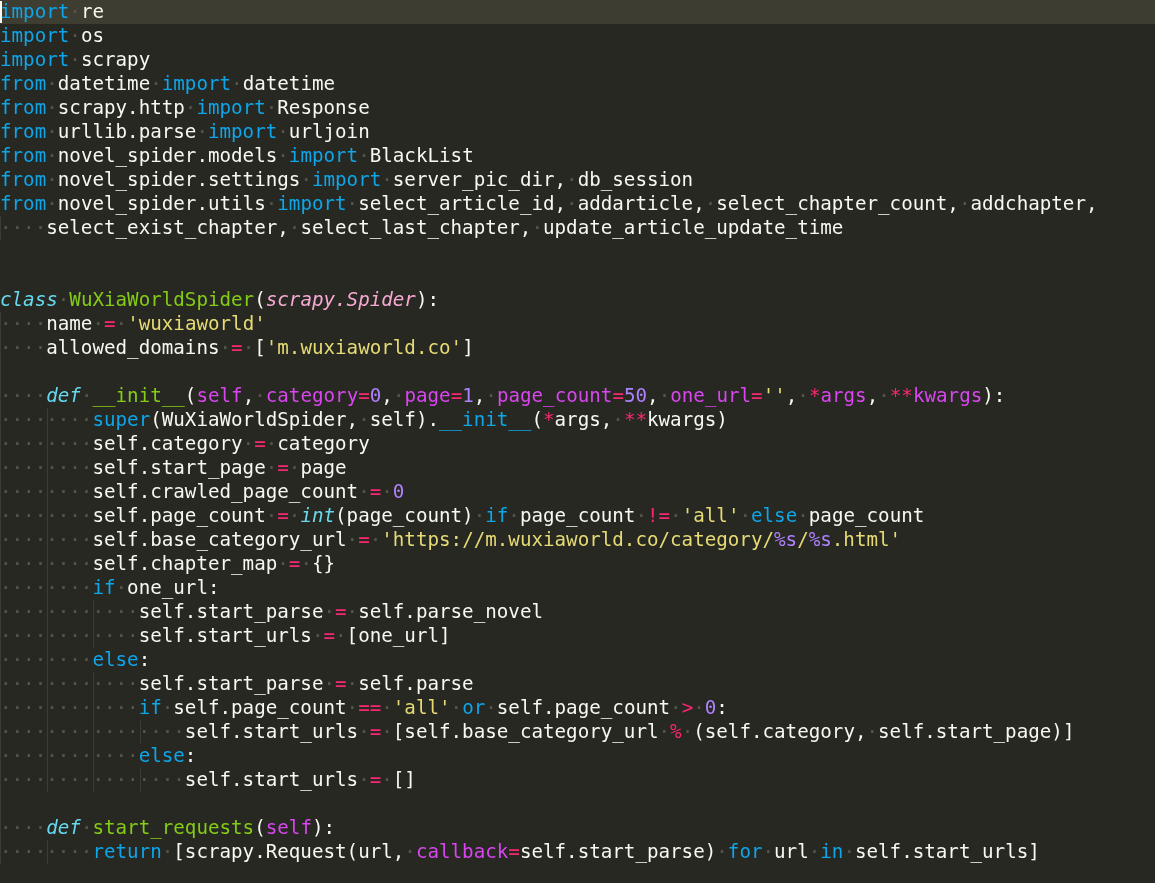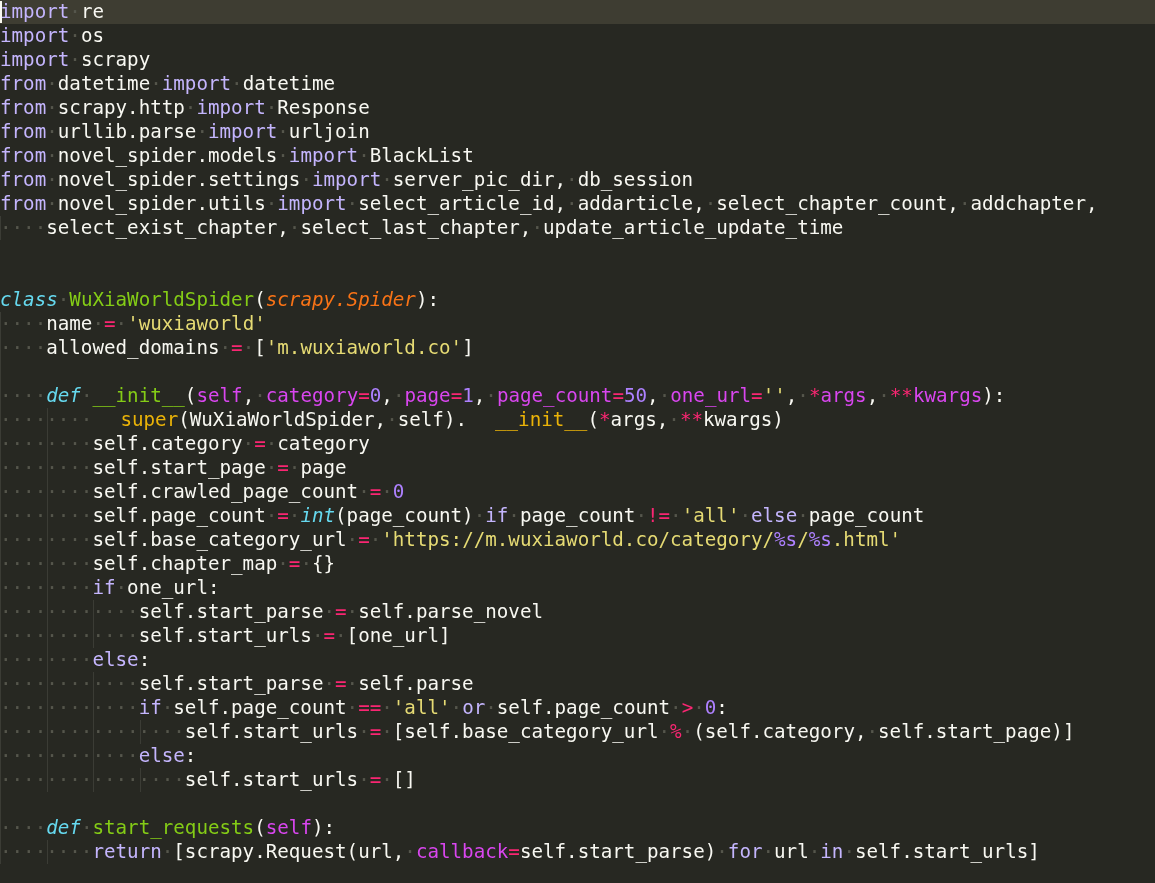--- a/index.html
+++ b/index.html
@@ -60,27 +60,27 @@
   .cursor {
     position: absolute;
     left: 0;
     top: 1px;
     width: 2px;
     height: 22px;
     background: #f8f8f0;
   }
 
   
-  .kw    { color: #c4b5fd; }                 
+  .kw    { color: #0ea5e9; }                 
   .op    { color: #f92672; }                 
   .cls   { color: #66d9ef; font-style: italic; }  
   .name  { color: #84cc16; }                 
-  .base  { color: #f97316; font-style: italic; }  
+  .base  { color: #f9a8d4; font-style: italic; }  
   .param { color: #d946ef; }  
   .str   { color: #e6db74; }                 
   .num   { color: #ae81ff; }                 
-  .fn    { color: #eab308; margin-left: 28px; }                 
+  .fn    { color: #0ea5e9; }                 
   .txt   { color: #f8f8f2; }                 
 </style>
 </head>
 <body>
 
 <div id="editor"><div class="line current"><div class="guides"></div><span class="kw">import</span><span class="ws">·</span><span class="txt">re</span><div class="cursor" style="left: 0px;"></div></div><div class="line"><div class="guides"></div><span class="kw">import</span><span class="ws">·</span><span class="txt">os</span></div><div class="line"><div class="guides"></div><span class="kw">import</span><span class="ws">·</span><span class="txt">scrapy</span></div><div class="line"><div class="guides"></div><span class="kw">from</span><span class="ws">·</span><span class="txt">datetime</span><span class="ws">·</span><span class="kw">import</span><span class="ws">·</span><span class="txt">datetime</span></div><div class="line"><div class="guides"></div><span class="kw">from</span><span class="ws">·</span><span class="txt">scrapy.http</span><span class="ws">·</span><span class="kw">import</span><span class="ws">·</span><span class="txt">Response</span></div><div class="line"><div class="guides"></div><span class="kw">from</span><span class="ws">·</span><span class="txt">urllib.parse</span><span class="ws">·</span><span class="kw">import</span><span class="ws">·</span><span class="txt">urljoin</span></div><div class="line"><div class="guides"></div><span class="kw">from</span><span class="ws">·</span><span class="txt">novel_spider.models</span><span class="ws">·</span><span class="kw">import</span><span class="ws">·</span><span class="txt">BlackList</span></div><div class="line"><div class="guides"></div><span class="kw">from</span><span class="ws">·</span><span class="txt">novel_spider.settings</span><span class="ws">·</span><span class="kw">import</span><span class="ws">·</span><span class="txt">server_pic_dir,</span><span class="ws">·</span><span class="txt">db_session</span></div><div class="line"><div class="guides"></div><span class="kw">from</span><span class="ws">·</span><span class="txt">novel_spider.utils</span><span class="ws">·</span><span class="kw">import</span><span class="ws">·</span><span class="txt">select_article_id,</span><span class="ws">·</span><span class="txt">addarticle,</span><span class="ws">·</span><span class="txt">select_chapter_count,</span><span class="ws">·</span><span class="txt">addchapter,</span></div><div class="line"><div class="guides"><div class="guide" style="left: 0px;"></div></div><span class="ws">····</span><span class="txt">select_exist_chapter,</span><span class="ws">·</span><span class="txt">select_last_chapter,</span><span class="ws">·</span><span class="txt">update_article_update_time</span></div><div class="line"><div class="guides"></div></div><div class="line"><div class="guides"></div></div><div class="line"><div class="guides"></div><span class="cls">class</span><span class="ws">·</span><span class="name">WuXiaWorldSpider</span><span class="txt">(</span><span class="base">scrapy.Spider</span><span class="txt">):</span></div><div class="line"><div class="guides"><div class="guide" style="left: 0px;"></div></div><span class="ws">····</span><span class="txt">name</span><span class="ws">·</span><span class="op">=</span><span class="ws">·</span><span class="str">'wuxiaworld'</span></div><div class="line"><div class="guides"><div class="guide" style="left: 0px;"></div></div><span class="ws">····</span><span class="txt">allowed_domains</span><span class="ws">·</span><span class="op">=</span><span class="ws">·</span><span class="txt">[</span><span class="str">'m.wuxiaworld.co'</span><span class="txt">]</span></div><div class="line"><div class="guides"><div class="guide" style="left: 0px;"></div></div></div><div class="line"><div class="guides"><div class="guide" style="left: 0px;"></div></div><span class="ws">····</span><span class="cls">def</span><span class="ws">·</span><span class="name">__init__</span><span class="txt">(</span><span class="param">self</span><span class="txt">,</span><span class="ws">·</span><span class="param">category</span><span class="op">=</span><span class="num">0</span><span class="txt">,</span><span class="ws">·</span><span class="param">page</span><span class="op">=</span><span class="num">1</span><span class="txt">,</span><span class="ws">·</span><span class="param">page_count</span><span class="op">=</span><span class="num">50</span><span class="txt">,</span><span class="ws">·</span><span class="param">one_url</span><span class="op">=</span><span class="str">''</span><span class="txt">,</span><span class="ws">·</span><span class="op">*</span><span class="param">args</span><span class="txt">,</span><span class="ws">·</span><span class="op">**</span><span class="param">kwargs</span><span class="txt">):</span></div><div class="line"><div class="guides"><div class="guide" style="left: 0px;"></div><div class="guide" style="left: 47px;"></div></div><span class="ws">········</span><span class="fn">super</span><span class="txt">(WuXiaWorldSpider,</span><span class="ws">·</span><span class="txt">self).</span><span class="fn">__init__</span><span class="txt">(</span><span class="op">*</span><span class="txt">args,</span><span class="ws">·</span><span class="op">**</span><span class="txt">kwargs)</span></div><div class="line"><div class="guides"><div class="guide" style="left: 0px;"></div><div class="guide" style="left: 47px;"></div></div><span class="ws">········</span><span class="txt">self.category</span><span class="ws">·</span><span class="op">=</span><span class="ws">·</span><span class="txt">category</span></div><div class="line"><div class="guides"><div class="guide" style="left: 0px;"></div><div class="guide" style="left: 47px;"></div></div><span class="ws">········</span><span class="txt">self.start_page</span><span class="ws">·</span><span class="op">=</span><span class="ws">·</span><span class="txt">page</span></div><div class="line"><div class="guides"><div class="guide" style="left: 0px;"></div><div class="guide" style="left: 47px;"></div></div><span class="ws">········</span><span class="txt">self.crawled_page_count</span><span class="ws">·</span><span class="op">=</span><span class="ws">·</span><span class="num">0</span></div><div class="line"><div class="guides"><div class="guide" style="left: 0px;"></div><div class="guide" style="left: 47px;"></div></div><span class="ws">········</span><span class="txt">self.page_count</span><span class="ws">·</span><span class="op">=</span><span class="ws">·</span><span class="cls">int</span><span class="txt">(page_count)</span><span class="ws">·</span><span class="kw">if</span><span class="ws">·</span><span class="txt">page_count</span><span class="ws">·</span><span class="op">!=</span><span class="ws">·</span><span class="str">'all'</span><span class="ws">·</span><span class="kw">else</span><span class="ws">·</span><span class="txt">page_count</span></div><div class="line"><div class="guides"><div class="guide" style="left: 0px;"></div><div class="guide" style="left: 47px;"></div></div><span class="ws">········</span><span class="txt">self.base_category_url</span><span class="ws">·</span><span class="op">=</span><span class="ws">·</span><span class="str">'https://m.wuxiaworld.co/category/</span><span class="num">%s</span><span class="str">/</span><span class="num">%s</span><span class="str">.html'</span></div><div class="line"><div class="guides"><div class="guide" style="left: 0px;"></div><div class="guide" style="left: 47px;"></div></div><span class="ws">········</span><span class="txt">self.chapter_map</span><span class="ws">·</span><span class="op">=</span><span class="ws">·</span><span class="txt">{}</span></div><div class="line"><div class="guides"><div class="guide" style="left: 0px;"></div><div class="guide" style="left: 47px;"></div></div><span class="ws">········</span><span class="kw">if</span><span class="ws">·</span><span class="txt">one_url:</span></div><div class="line"><div class="guides"><div class="guide" style="left: 0px;"></div><div class="guide" style="left: 47px;"></div><div class="guide" style="left: 93px;"></div></div><span class="ws">············</span><span class="txt">self.start_parse</span><span class="ws">·</span><span class="op">=</span><span class="ws">·</span><span class="txt">self.parse_novel</span></div><div class="line"><div class="guides"><div class="guide" style="left: 0px;"></div><div class="guide" style="left: 47px;"></div><div class="guide" style="left: 93px;"></div></div><span class="ws">············</span><span class="txt">self.start_urls</span><span class="ws">·</span><span class="op">=</span><span class="ws">·</span><span class="txt">[one_url]</span></div><div class="line"><div class="guides"><div class="guide" style="left: 0px;"></div><div class="guide" style="left: 47px;"></div></div><span class="ws">········</span><span class="kw">else</span><span class="txt">:</span></div><div class="line"><div class="guides"><div class="guide" style="left: 0px;"></div><div class="guide" style="left: 47px;"></div><div class="guide" style="left: 93px;"></div></div><span class="ws">············</span><span class="txt">self.start_parse</span><span class="ws">·</span><span class="op">=</span><span class="ws">·</span><span class="txt">self.parse</span></div><div class="line"><div class="guides"><div class="guide" style="left: 0px;"></div><div class="guide" style="left: 47px;"></div><div class="guide" style="left: 93px;"></div></div><span class="ws">············</span><span class="kw">if</span><span class="ws">·</span><span class="txt">self.page_count</span><span class="ws">·</span><span class="op">==</span><span class="ws">·</span><span class="str">'all'</span><span class="ws">·</span><span class="kw">or</span><span class="ws">·</span><span class="txt">self.page_count</span><span class="ws">·</span><span class="op">&gt;</span><span class="ws">·</span><span class="num">0</span><span class="txt">:</span></div><div class="line"><div class="guides"><div class="guide" style="left: 0px;"></div><div class="guide" style="left: 47px;"></div><div class="guide" style="left: 93px;"></div><div class="guide" style="left: 140px;"></div></div><span class="ws">················</span><span class="txt">self.start_urls</span><span class="ws">·</span><span class="op">=</span><span class="ws">·</span><span class="txt">[self.base_category_url</span><span class="ws">·</span><span class="op">%</span><span class="ws">·</span><span class="txt">(self.category,</span><span class="ws">·</span><span class="txt">self.start_page)]</span></div><div class="line"><div class="guides"><div class="guide" style="left: 0px;"></div><div class="guide" style="left: 47px;"></div><div class="guide" style="left: 93px;"></div></div><span class="ws">············</span><span class="kw">else</span><span class="txt">:</span></div><div class="line"><div class="guides"><div class="guide" style="left: 0px;"></div><div class="guide" style="left: 47px;"></div><div class="guide" style="left: 93px;"></div><div class="guide" style="left: 140px;"></div></div><span class="ws">················</span><span class="txt">self.start_urls</span><span class="ws">·</span><span class="op">=</span><span class="ws">·</span><span class="txt">[]</span></div><div class="line"><div class="guides"><div class="guide" style="left: 0px;"></div></div></div><div class="line"><div class="guides"><div class="guide" style="left: 0px;"></div></div><span class="ws">····</span><span class="cls">def</span><span class="ws">·</span><span class="name">start_requests</span><span class="txt">(</span><span class="param">self</span><span class="txt">):</span></div><div class="line"><div class="guides"><div class="guide" style="left: 0px;"></div><div class="guide" style="left: 47px;"></div></div><span class="ws">········</span><span class="kw">return</span><span class="ws">·</span><span class="txt">[scrapy.Request(url,</span><span class="ws">·</span><span class="param">callback</span><span class="op">=</span><span class="txt">self.start_parse)</span><span class="ws">·</span><span class="kw">for</span><span class="ws">·</span><span class="txt">url</span><span class="ws">·</span><span class="kw">in</span><span class="ws">·</span><span class="txt">self.start_urls]</span></div></div>
 
 </body></html>

